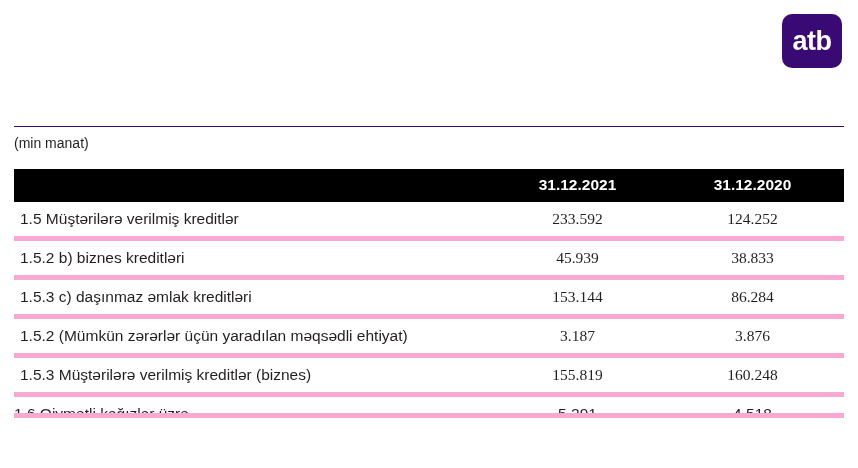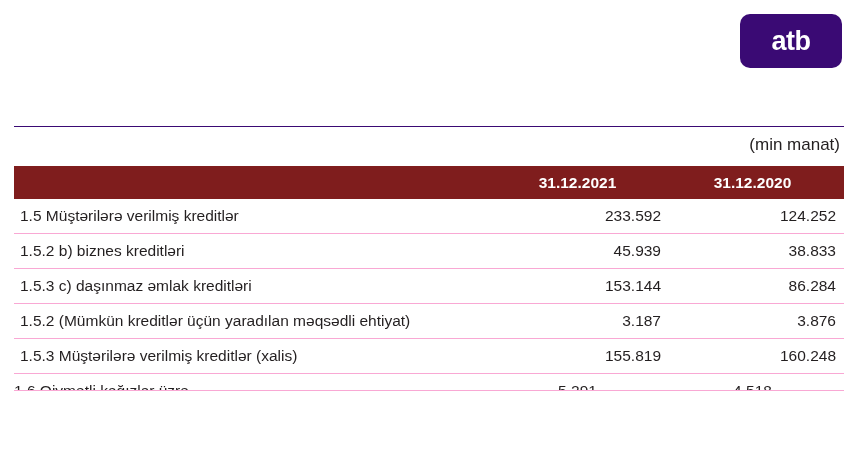--- a/index.html
+++ b/index.html
@@ -14,21 +14,21 @@
     color: #231f20;
     overflow: hidden;
     position: relative;
   }
 
   
   .logo-wrap {
     position: absolute;
     top: 14px;
     right: 16px;
-    width: 102px;
+    width: 60px;
     height: 54px;
     background: #3a0a74;
     border-radius: 10px;
     display: flex;
     align-items: center;
     justify-content: center;
   }
   .logo-text {
     color: #ffffff;
     font-size: 27px;
@@ -43,67 +43,67 @@
     left: 14px;
     top: 126px;
     width: 830px;
   }
   .top-rule {
     height: 1px;
     background: #3a0a74;
     width: 100%;
   }
   .unit-line {
-    text-align: right;
-    font-size: 17px;
+    font-size: 14px;
     color: #231f20;
-    padding: 8px 4px 11px 0;
+    padding: 8px 4px 17px 0;
     line-height: 1.2;
   }
 
   table.fin {
     border-collapse: collapse;
     width: 100%;
     table-layout: fixed;
   }
   table.fin th, table.fin td {
     padding: 0;
     vertical-align: middle;
   }
   thead tr {
-    background: #7f1d1d;
+    background: #000000;
     color: #ffffff;
     border-radius: 10px;
   }
   thead th {
     height: 33px;
     font-size: 15.5px;
     font-weight: bold;
   }
   thead th.lbl { }
   thead th.num {
     text-align: center;
     padding-right: 8px;
   }
   tbody tr {
-    border-bottom: 1px solid #f9a8d4;
+    border-bottom: 5px solid #f9a8d4;
   }
   tbody td {
     height: 34px;
     font-size: 15.5px;
   }
   tbody td.lbl {
     padding-left: 6px;
     text-align: left;
     white-space: nowrap;
     overflow: hidden;
   }
   tbody td.num {
-    text-align: right;
+    text-align: center;
     padding-right: 8px;
+    font-family: Liberation Serif, serif;
   }
   .col-label { width: 480px; }
   .col-num   { width: 175px; }
 
   
   .clip-row td {
     height: 16px;
     overflow: hidden;
   }
   .clip-wrap {
@@ -158,26 +158,26 @@
         <td class="lbl">1.5.2 b) biznes kreditləri</td>
         <td class="num">45.939</td>
         <td class="num">38.833</td>
       </tr>
       <tr>
         <td class="lbl">1.5.3 c) daşınmaz əmlak kreditləri</td>
         <td class="num">153.144</td>
         <td class="num">86.284</td>
       </tr>
       <tr>
-        <td class="lbl">1.5.2 (Mümkün kreditlər üçün yaradılan məqsədli ehtiyat)</td>
+        <td class="lbl">1.5.2 (Mümkün zərərlər üçün yaradılan məqsədli ehtiyat)</td>
         <td class="num">3.187</td>
         <td class="num">3.876</td>
       </tr>
       <tr>
-        <td class="lbl">1.5.3 Müştərilərə verilmiş kreditlər (xalis)</td>
+        <td class="lbl">1.5.3 Müştərilərə verilmiş kreditlər (biznes)</td>
         <td class="num">155.819</td>
         <td class="num">160.248</td>
       </tr>
       <tr class="clip-row">
         <td>
           <div class="clip-wrap">
               <span>1.6 Qiymətli kağızlar üzrə</span>
             </div>
         </td>
         <td>

